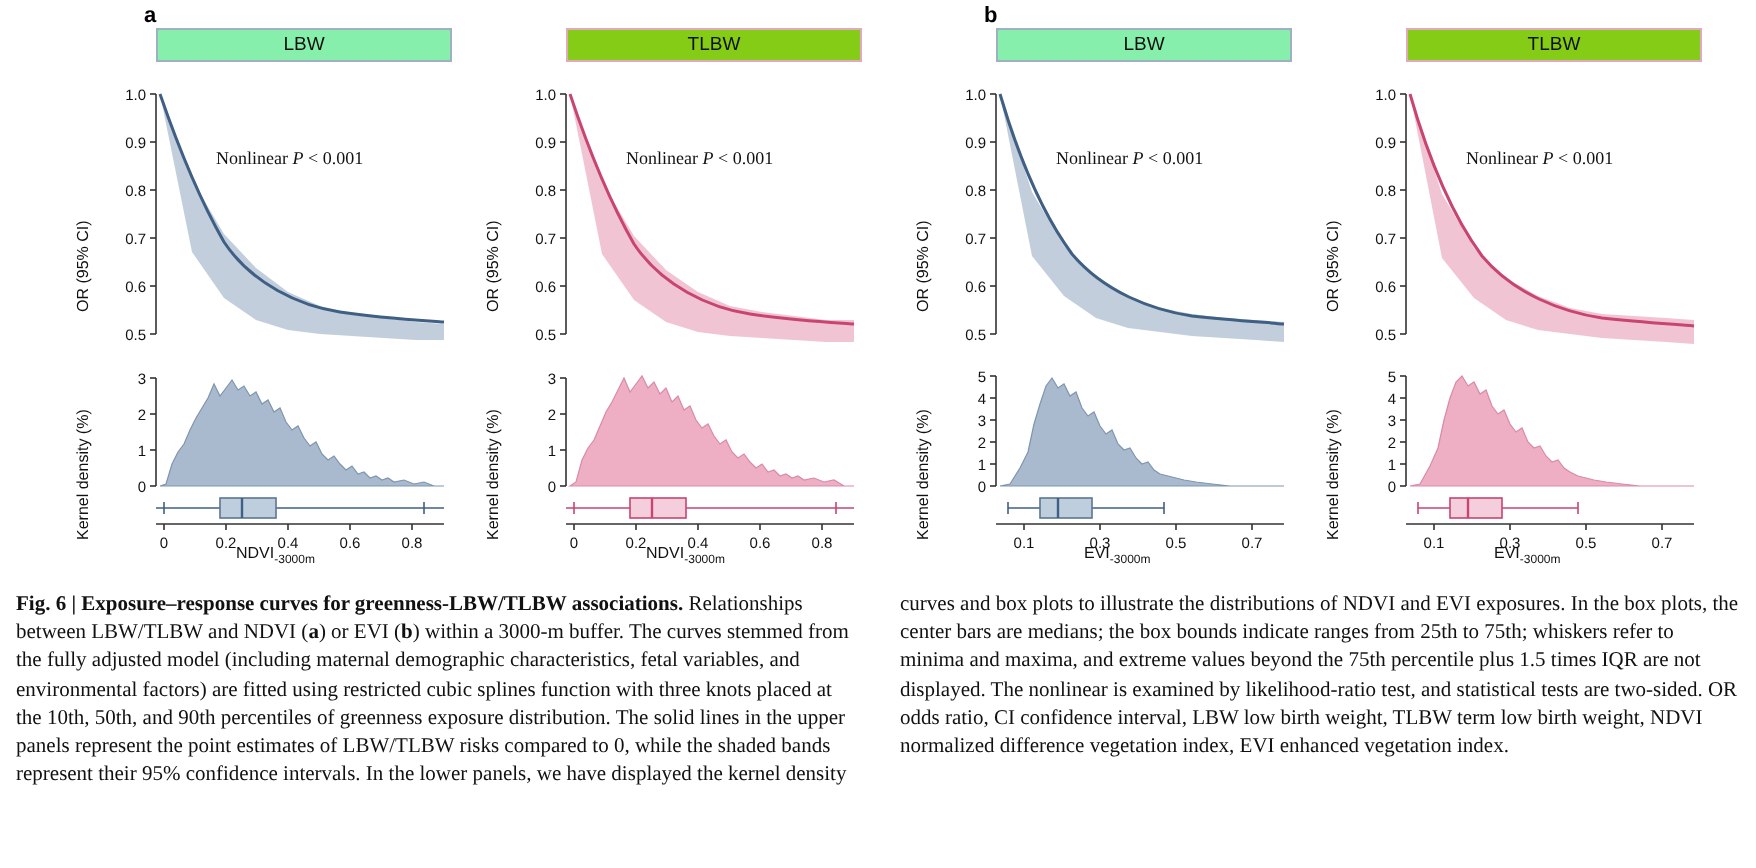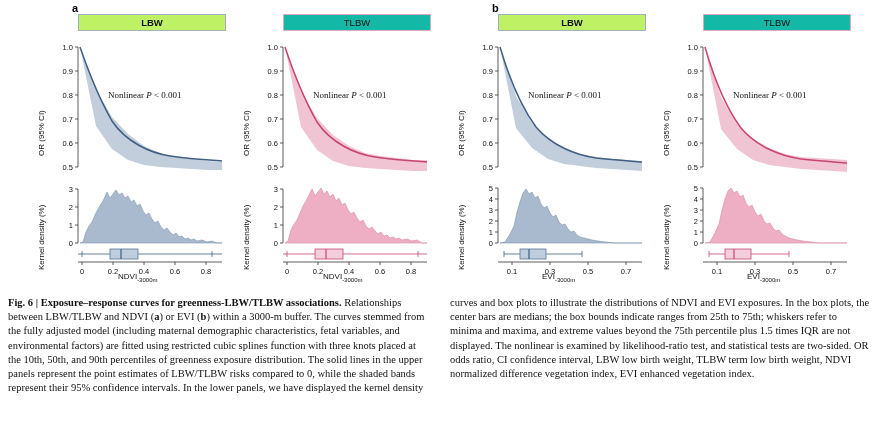--- a/index.html
+++ b/index.html
@@ -16,40 +16,39 @@
     position:absolute;font-family:"Liberation Sans",sans-serif;
     font-weight:bold;font-size:11px;color:#000;
   }
   .chart-block{position:absolute;}
   .col-title{
     height:17px;border:1px solid #9aa7b5;
     display:flex;align-items:center;justify-content:center;
     font-family:"Liberation Sans",sans-serif;font-size:9.5px;color:#111;
     box-sizing:border-box;
   }
-  .col-title.lbw{background:#bef264;border-color:#9fb0c1;font-weight:bold;}
-  .col-title.tlbw{background:#14b8a6;border-color:#e0a9bd;}
+  .col-title.lbw{background:#86efac;border-color:#9fb0c1;}
+  .col-title.tlbw{background:#84cc16;border-color:#e0a9bd;}
 
   .plot{position:relative;box-sizing:border-box;}
   .plot svg{display:block;}
 
   .axis-label{
     font-family:"Liberation Sans",sans-serif;font-size:8px;color:#111;
     position:absolute;
   }
   .ylab{
     transform:rotate(-90deg);transform-origin:left top;white-space:nowrap;
   }
   .xlab{white-space:nowrap;}
   .sub{font-size:6px;vertical-align:sub;}
 
   .annot{
     position:absolute;font-family:"Liberation Serif",serif;font-size:9px;color:#111;
     white-space:nowrap;
-    margin-top:16px;
   }
   .annot i{font-style:italic;}
 
   
   .caption{
     position:absolute;left:8px;top:296px;width:862px;height:132px;
     font-family:"Liberation Serif",serif;font-size:10.5px;line-height:14.2px;
     color:#111;
     column-count:2;column-gap:22px;
     text-align:left;

